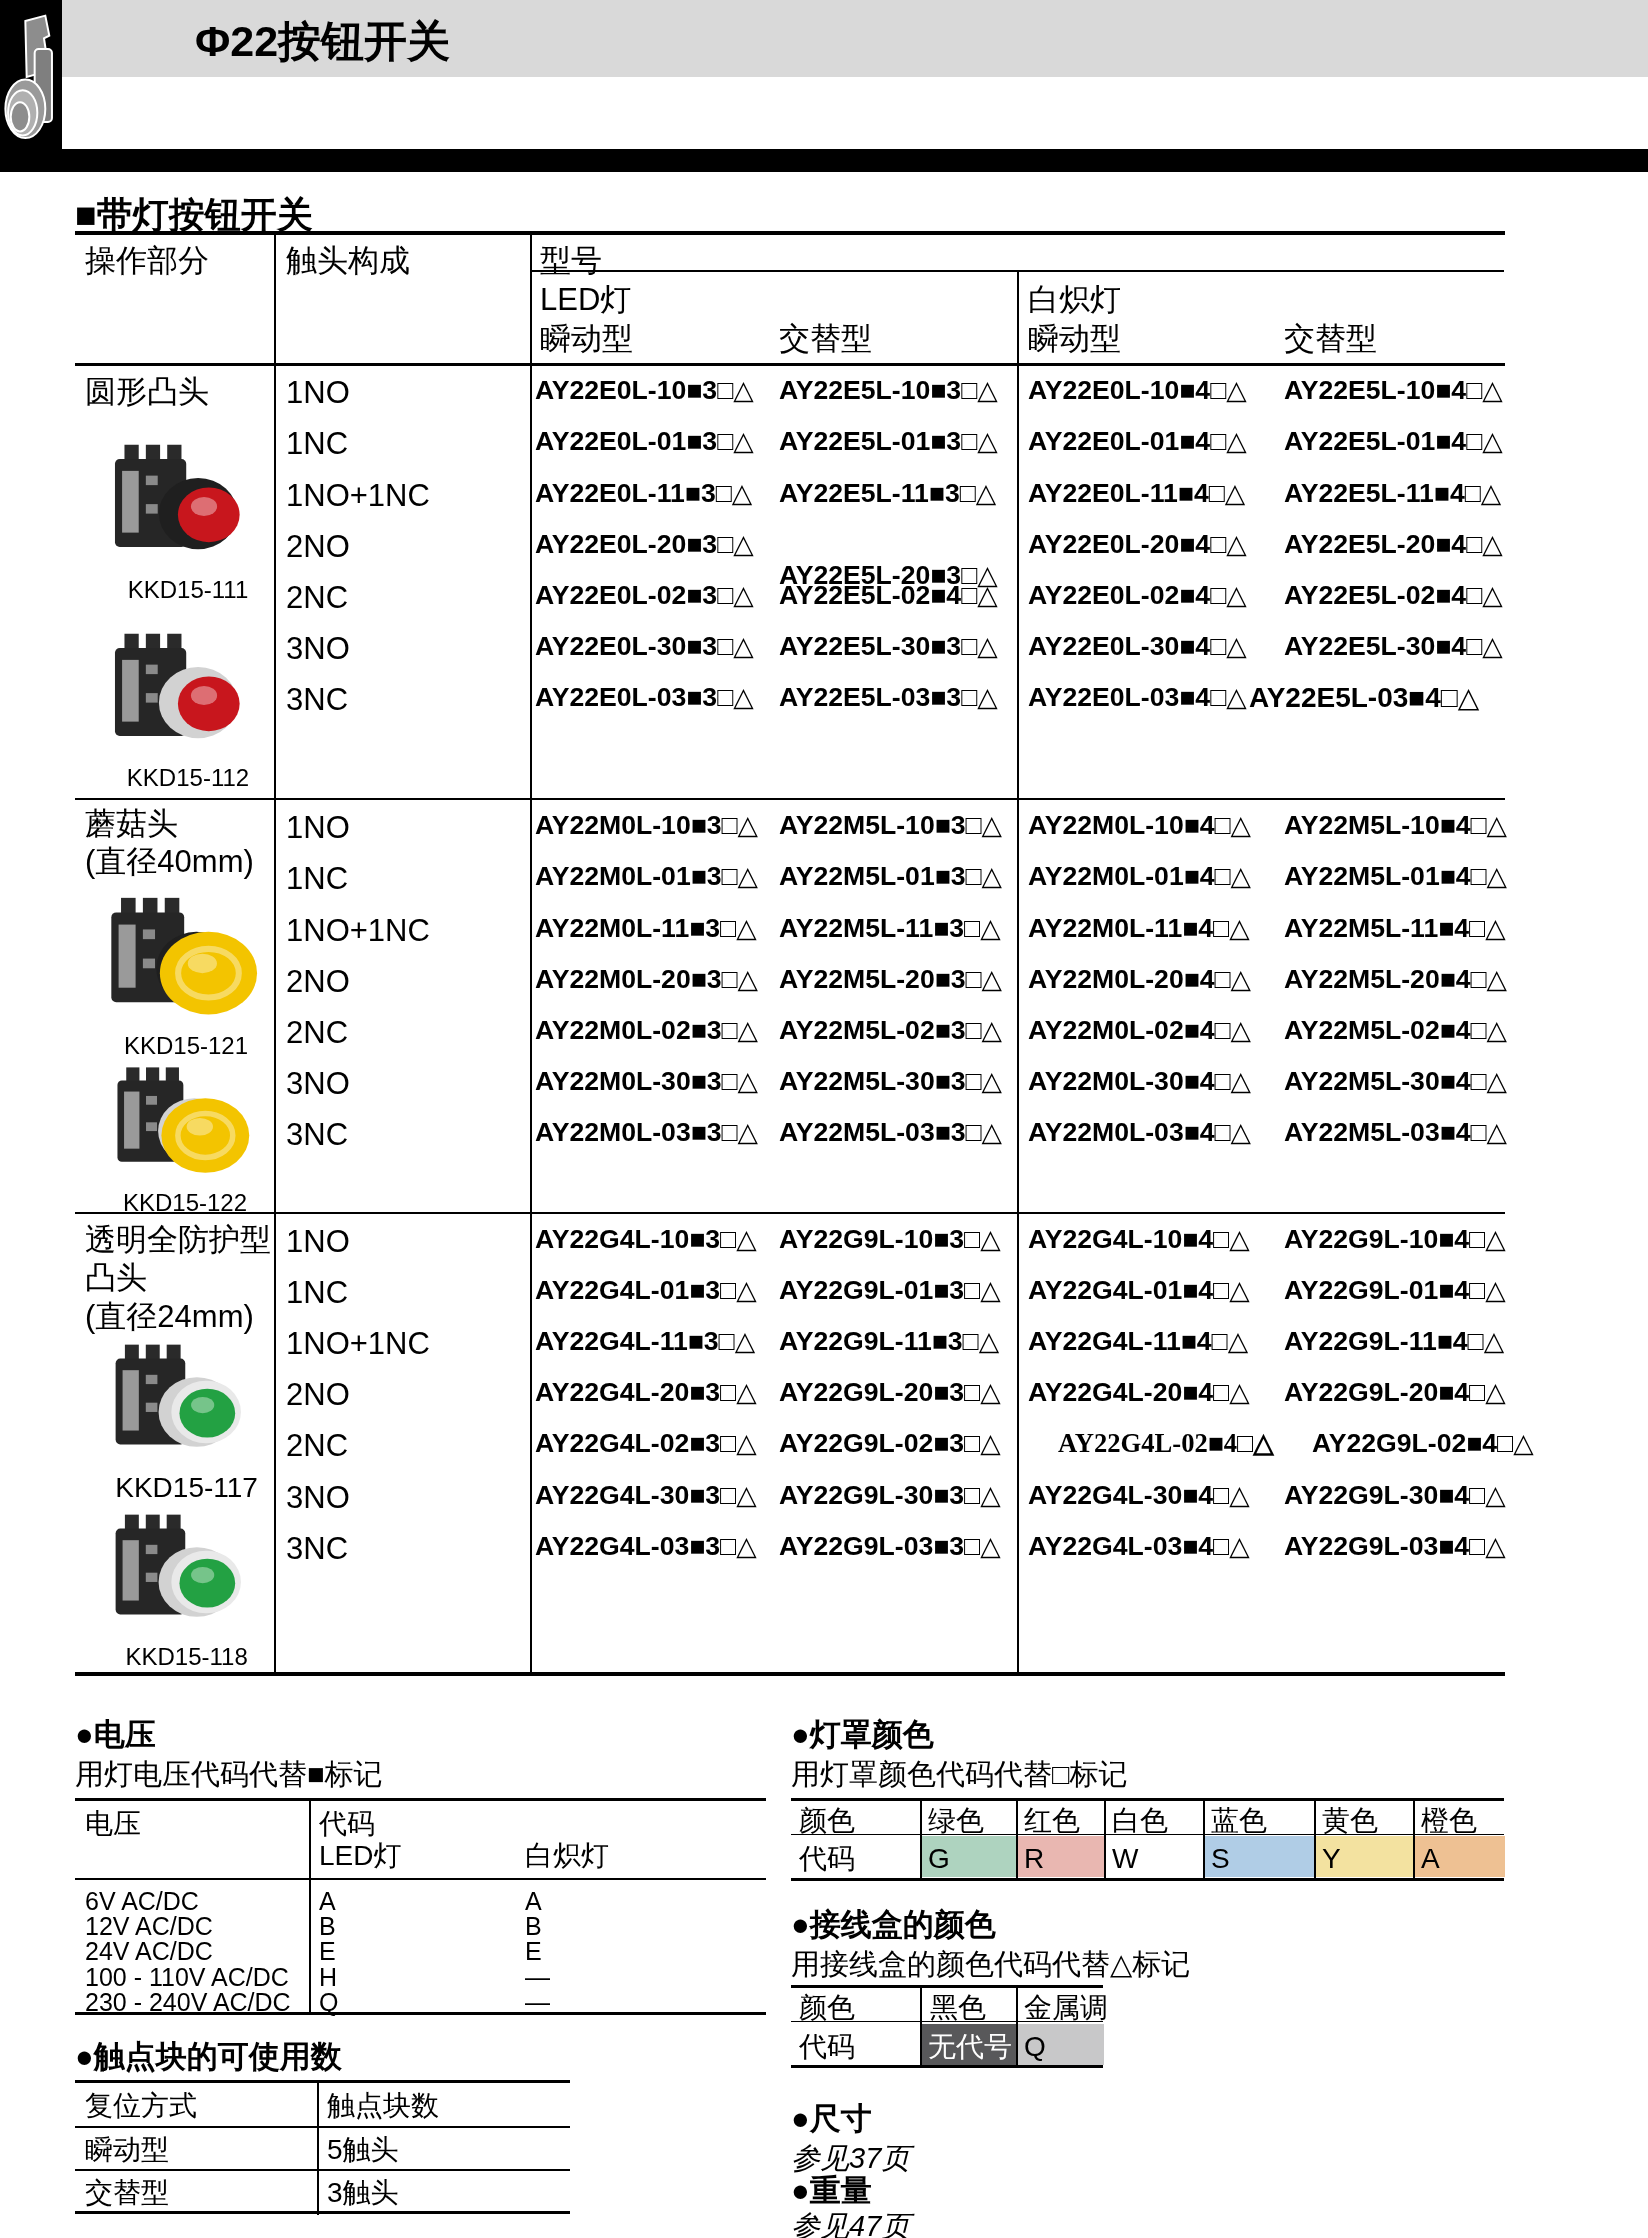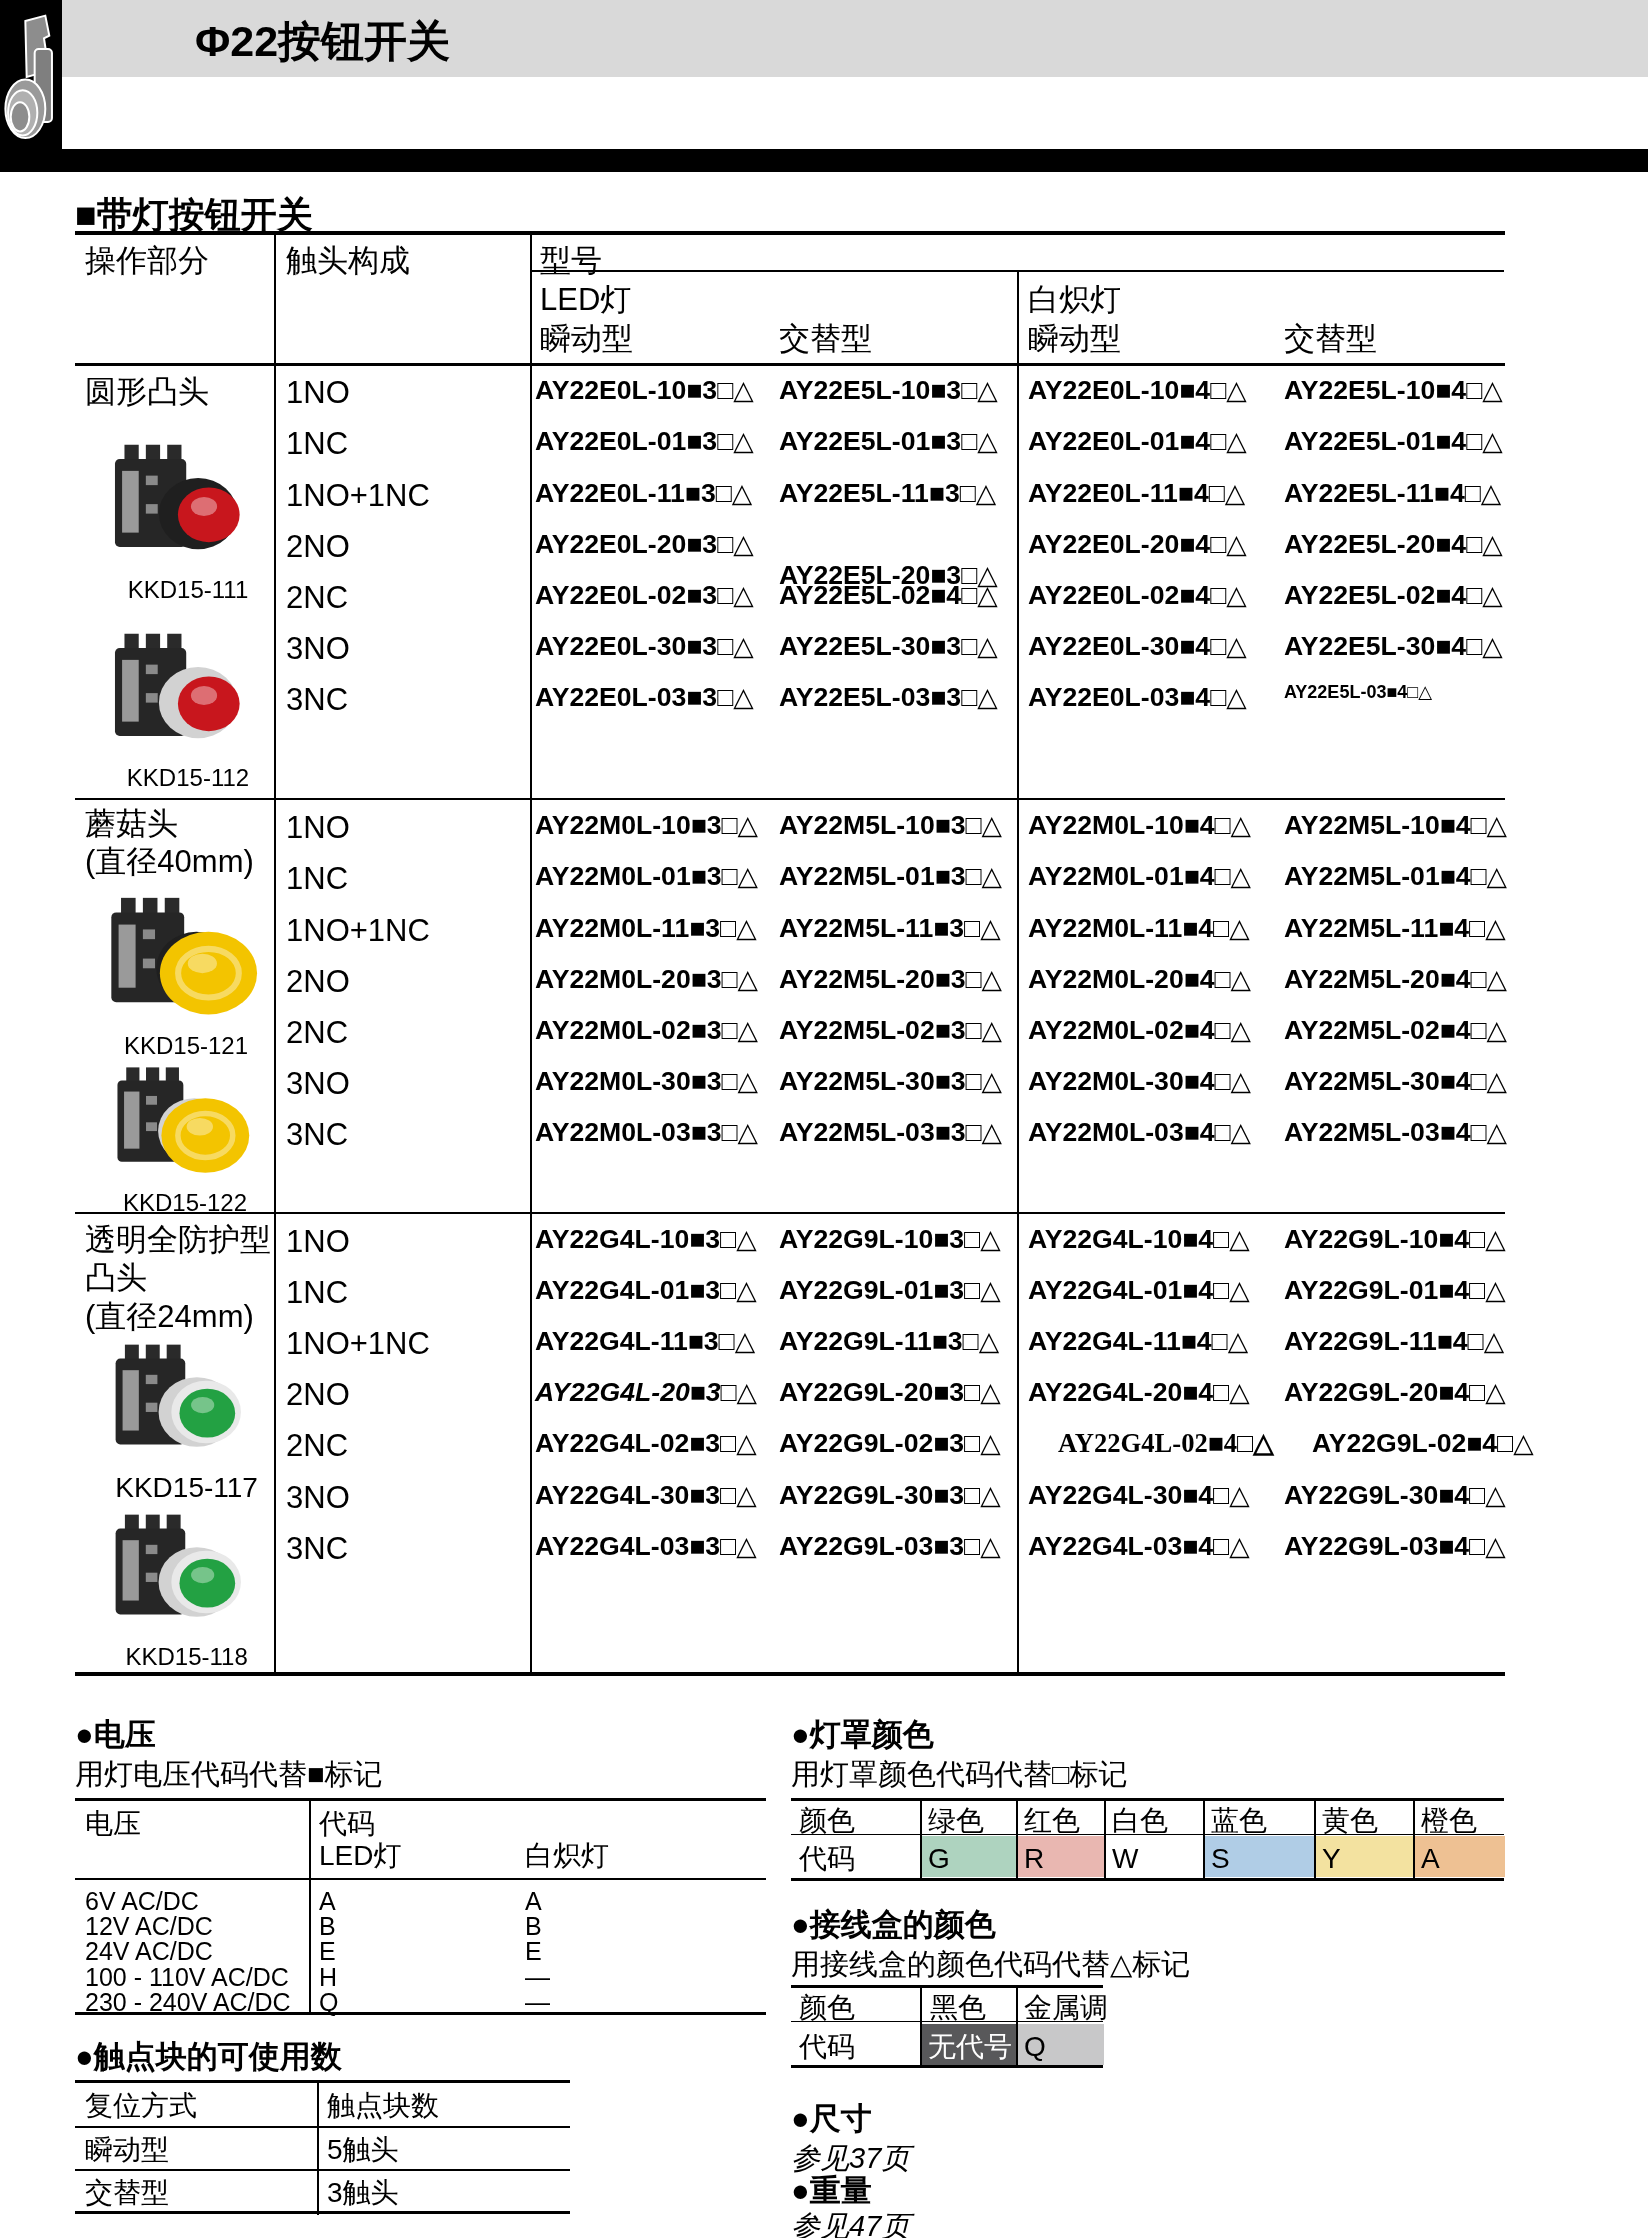--- a/index.html
+++ b/index.html
@@ -93,21 +93,21 @@
         <div class="abs bold" style="left: 1209px; top: 349px; font-size: 26.6px;">AY22E5L-02■4□△</div>
         <div class="abs" style="left: 211px; top: 400px; font-size: 31px;">3NO</div>
         <div class="abs bold" style="left: 460px; top: 400px; font-size: 26.6px;">AY22E0L-30■3□△</div>
         <div class="abs bold" style="left: 704px; top: 400px; font-size: 26.6px;">AY22E5L-30■3□△</div>
         <div class="abs bold" style="left: 953px; top: 400px; font-size: 26.6px;">AY22E0L-30■4□△</div>
         <div class="abs bold" style="left: 1209px; top: 400px; font-size: 26.6px;">AY22E5L-30■4□△</div>
         <div class="abs" style="left: 211px; top: 451px; font-size: 31px;">3NC</div>
         <div class="abs bold" style="left: 460px; top: 451px; font-size: 26.6px;">AY22E0L-03■3□△</div>
         <div class="abs bold" style="left: 704px; top: 451px; font-size: 26.6px;">AY22E5L-03■3□△</div>
         <div class="abs bold" style="left: 953px; top: 451px; font-size: 26.6px;">AY22E0L-03■4□△</div>
-        <div class="abs bold" style="left: 1209px; top: 451px; font-size: 18px;">AY22E5L-03■4□△</div>
+        <div class="abs bold" style="left: 1174px; top: 451px; font-size: 28px;">AY22E5L-03■4□△</div>
         <div class="abs" style="left: 30px; top: 209px; width: 166px; height: 133px;"><svg viewBox="0 0 135 112" width="100%" height="100%" preserveAspectRatio="xMidYMid meet">
             <rect x="14" y="4" width="12" height="16" fill="#2a2a2a"></rect>
             <rect x="32" y="4" width="12" height="16" fill="#2a2a2a"></rect>
             <rect x="50" y="4" width="12" height="16" fill="#2a2a2a"></rect>
             <rect x="6" y="16" width="60" height="74" rx="4" fill="#262626"></rect>
             <rect x="12" y="26" width="14" height="52" fill="#9a9a9a"></rect>
             <rect x="32" y="30" width="10" height="8" fill="#8a8a8a"></rect>
             <rect x="32" y="54" width="10" height="8" fill="#8a8a8a"></rect>
             <ellipse cx="76" cy="62" rx="33" ry="30" fill="#1f1f1f"></ellipse>
             <ellipse cx="85" cy="63" rx="26" ry="23" fill="#c8161d"></ellipse>
@@ -204,21 +204,21 @@
         <div class="abs bold" style="left: 460px; top: 1044px; font-size: 26.6px;">AY22G4L-01■3□△</div>
         <div class="abs bold" style="left: 704px; top: 1044px; font-size: 26.6px;">AY22G9L-01■3□△</div>
         <div class="abs bold" style="left: 953px; top: 1044px; font-size: 26.6px;">AY22G4L-01■4□△</div>
         <div class="abs bold" style="left: 1209px; top: 1044px; font-size: 26.6px;">AY22G9L-01■4□△</div>
         <div class="abs" style="left: 211px; top: 1095px; font-size: 31px;">1NO+1NC</div>
         <div class="abs bold" style="left: 460px; top: 1095px; font-size: 26.6px;">AY22G4L-11■3□△</div>
         <div class="abs bold" style="left: 704px; top: 1095px; font-size: 26.6px;">AY22G9L-11■3□△</div>
         <div class="abs bold" style="left: 953px; top: 1095px; font-size: 26.6px;">AY22G4L-11■4□△</div>
         <div class="abs bold" style="left: 1209px; top: 1095px; font-size: 26.6px;">AY22G9L-11■4□△</div>
         <div class="abs" style="left: 211px; top: 1146px; font-size: 31px;">2NO</div>
-        <div class="abs bold" style="left: 460px; top: 1146px; font-size: 26.6px; font-style: italic;">AY22G4L-20■3□△</div>
+        <div class="abs bold" style="left: 460px; top: 1146px; font-size: 26.6px;">AY22G4L-20■3□△</div>
         <div class="abs bold" style="left: 704px; top: 1146px; font-size: 26.6px;">AY22G9L-20■3□△</div>
         <div class="abs bold" style="left: 953px; top: 1146px; font-size: 26.6px;">AY22G4L-20■4□△</div>
         <div class="abs bold" style="left: 1209px; top: 1146px; font-size: 26.6px;">AY22G9L-20■4□△</div>
         <div class="abs" style="left: 211px; top: 1197px; font-size: 31px;">2NC</div>
         <div class="abs bold" style="left: 460px; top: 1197px; font-size: 26.6px;">AY22G4L-02■3□△</div>
         <div class="abs bold" style="left: 704px; top: 1197px; font-size: 26.6px;">AY22G9L-02■3□△</div>
         <div class="abs bold" style="left: 983px; top: 1197px; font-size: 26.6px; font-family: Liberation Serif, serif;">AY22G4L-02■4□△</div>
         <div class="abs bold" style="left: 1209px; top: 1197px; font-size: 26.6px; margin-left: 28px;">AY22G9L-02■4□△</div>
         <div class="abs" style="left: 211px; top: 1249px; font-size: 31px;">3NO</div>
         <div class="abs bold" style="left: 460px; top: 1249px; font-size: 26.6px;">AY22G4L-30■3□△</div>

